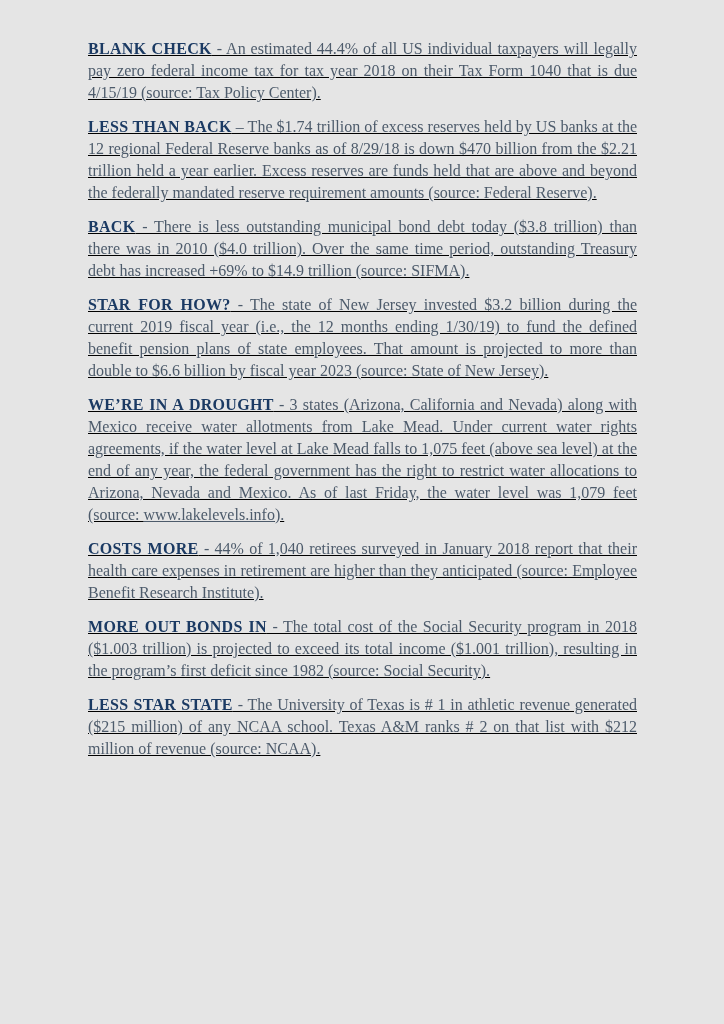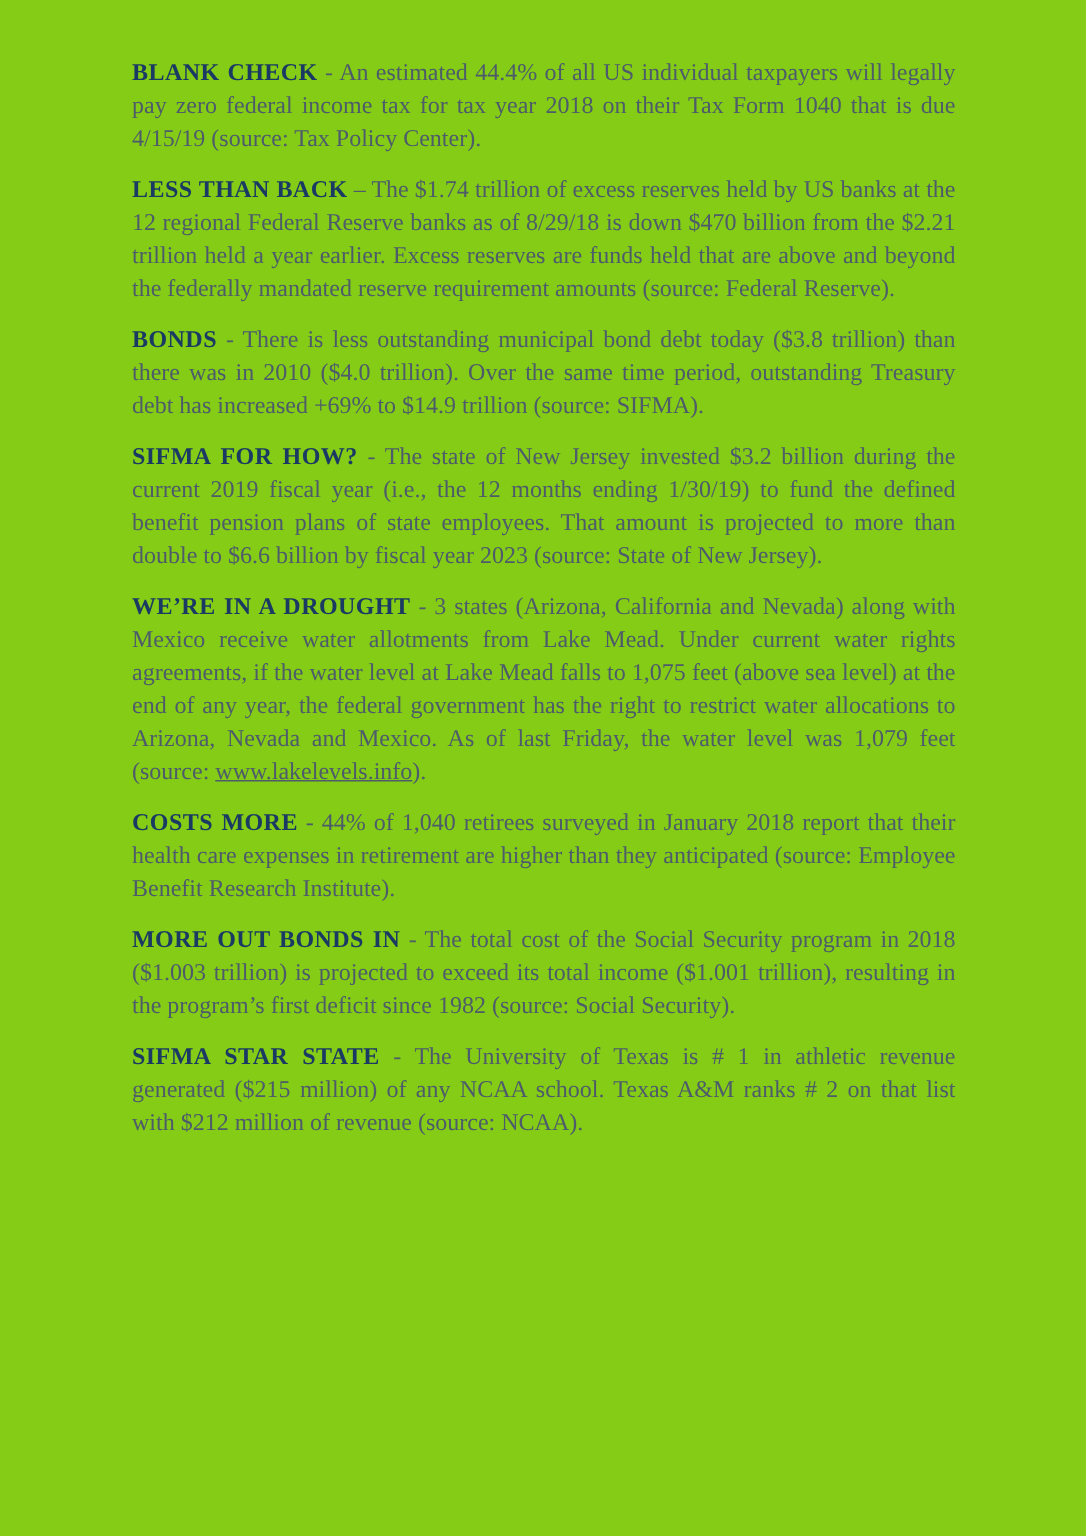--- a/index.html
+++ b/index.html
@@ -4,24 +4,25 @@
 <style>
   html, body {
     margin: 0;
     padding: 0;
     background: #ffffff;
   }
   .page {
     position: relative;
     width: 724px;
     height: 1024px;
-    background: #84cc16;
+    background: #e5e5e5;
     box-sizing: border-box;
     padding: 38px 87px 0 88px;
     overflow: hidden;
+    text-decoration: underline;
   }
   .para {
     margin: 0 0 12px 0;
     font-family: "Liberation Serif", "DejaVu Serif", serif;
     font-size: 16px;
     line-height: 22px;
     color: #4d5b6b;
     text-align: justify;
     text-justify: inter-word;
   }
@@ -38,25 +39,25 @@
 </style>
 </head>
 <body>
 
 <div class="page">
 
   <p class="para"><strong class="heading">BLANK CHECK</strong><span> - An estimated 44.4% of all US individual taxpayers will legally pay zero federal income tax for tax year 2018 on their Tax Form 1040 that is due 4/15/19 (source: Tax Policy Center).</span></p>
 
   <p class="para"><strong class="heading">LESS THAN BACK</strong><span> – The $1.74 trillion of excess reserves held by US banks at the 12 regional Federal Reserve banks as of 8/29/18 is down $470 billion from the $2.21 trillion held a year earlier.  Excess reserves are funds held that are above and beyond the federally mandated reserve requirement amounts (source: Federal Reserve).</span></p>
 
-  <p class="para"><strong class="heading">BONDS</strong><span> - There is less outstanding municipal bond debt today ($3.8 trillion) than there was in 2010 ($4.0 trillion).  Over the same time period, outstanding Treasury debt has increased +69% to $14.9 trillion (source: SIFMA).</span></p>
+  <p class="para"><strong class="heading">BACK</strong><span> - There is less outstanding municipal bond debt today ($3.8 trillion) than there was in 2010 ($4.0 trillion).  Over the same time period, outstanding Treasury debt has increased +69% to $14.9 trillion (source: SIFMA).</span></p>
 
-  <p class="para"><strong class="heading">SIFMA FOR HOW?</strong><span> - The state of New Jersey invested $3.2 billion during the current 2019 fiscal year (i.e., the 12 months ending 1/30/19) to fund the defined benefit pension plans of state employees.  That amount is projected to more than double to $6.6 billion by fiscal year 2023 (source: State of New Jersey).</span></p>
+  <p class="para"><strong class="heading">STAR FOR HOW?</strong><span> - The state of New Jersey invested $3.2 billion during the current 2019 fiscal year (i.e., the 12 months ending 1/30/19) to fund the defined benefit pension plans of state employees.  That amount is projected to more than double to $6.6 billion by fiscal year 2023 (source: State of New Jersey).</span></p>
 
   <p class="para"><strong class="heading">WE’RE IN A DROUGHT</strong><span> - 3 states (Arizona, California and Nevada) along with Mexico receive water allotments from Lake Mead.  Under current water rights agreements, if the water level at Lake Mead falls to 1,075 feet (above sea level) at the end of any year, the federal government has the right to restrict water allocations to Arizona, Nevada and Mexico.  As of last Friday, the water level was 1,079 feet (source: </span><a class="doclink">www.lakelevels.info</a><span>).</span></p>
 
   <p class="para"><strong class="heading">COSTS MORE</strong><span> - 44% of 1,040 retirees surveyed in January 2018 report that their health care expenses in retirement are higher than they anticipated (source: Employee Benefit Research Institute).</span></p>
 
   <p class="para"><strong class="heading">MORE OUT BONDS IN</strong><span> - The total cost of the Social Security program in 2018 ($1.003 trillion) is projected to exceed its total income ($1.001 trillion), resulting in the program’s first deficit since 1982 (source: Social Security).</span></p>
 
-  <p class="para"><strong class="heading">SIFMA STAR STATE</strong><span> - The University of Texas is # 1 in athletic revenue generated ($215 million) of any NCAA school.  Texas A&amp;M ranks # 2 on that list with $212 million of revenue (source: NCAA).</span></p>
+  <p class="para"><strong class="heading">LESS STAR STATE</strong><span> - The University of Texas is # 1 in athletic revenue generated ($215 million) of any NCAA school.  Texas A&amp;M ranks # 2 on that list with $212 million of revenue (source: NCAA).</span></p>
 
 </div>
 
 </body></html>

